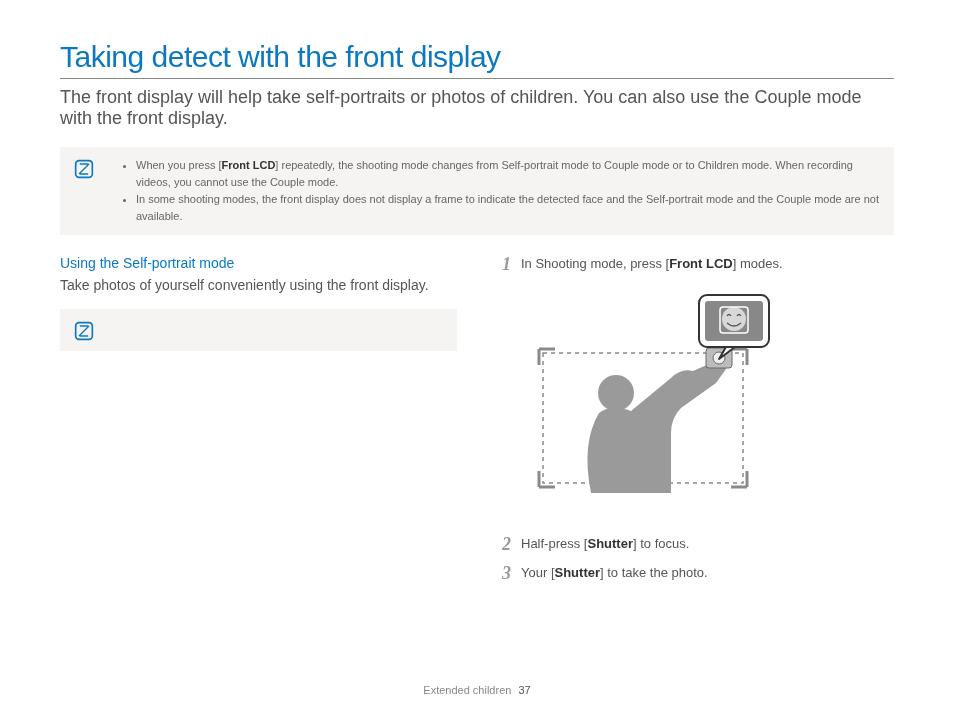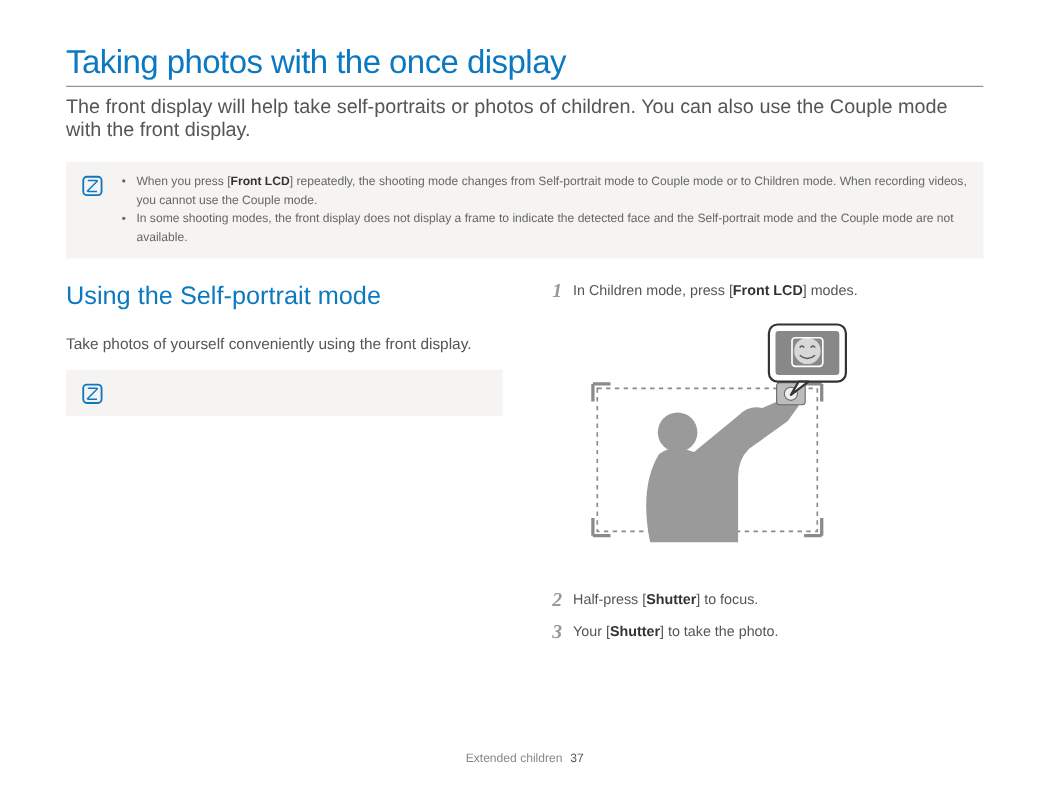--- a/index.html
+++ b/index.html
@@ -24,21 +24,21 @@
   .intro {
     font-size: 18px;
     color: #555;
     margin-bottom: 18px;
   }
   .note-box {
     background: #f5f4f2;
     display: flex;
     align-items: flex-start;
     padding: 10px 14px;
-    gap: 14px;
+    gap: 26px;
     margin-bottom: 20px;
   }
   .note-icon {
     flex: 0 0 20px;
     width: 20px;
     height: 20px;
     color: #0b78c1;
     margin-top: 2px;
   }
   .note-list {
@@ -54,24 +54,24 @@
     color: #666;
   }
   .columns {
     display: flex;
     gap: 40px;
   }
   .col {
     flex: 1 1 50%;
   }
   .h2 {
-    font-size: 23px;
+    font-size: 14px;
     color: #0b78c1;
     font-weight: normal;
-    margin-bottom: 22px;
+    margin-bottom: 6px;
   }
   .subtext {
     font-size: 14px;
     color: #555;
     margin-bottom: 16px;
   }
   .step {
     display: flex;
     align-items: flex-start;
     gap: 10px;
@@ -117,21 +117,21 @@
   .footer .pn {
     color: #555;
     margin-left: 4px;
     text-align: right;
   }
   b { color: #333; font-weight: bold; }
 </style>
 </head>
 <body>
 
-<h1 class="title">Taking photos with the once display</h1>
+<h1 class="title">Taking detect with the front display</h1>
 <p class="intro">The front display will help take self-portraits or photos of children. You can also use the Couple mode with the front display.</p>
 
 <div class="note-box">
   <svg class="note-icon" viewBox="0 0 24 24" fill="none" stroke="currentColor" stroke-width="2">
     <rect x="2" y="2" width="20" height="20" rx="4"></rect>
     <path d="M7 6 L17 6 M6 18 L18 6 M7 18 L17 18" stroke-width="1.6"></path>
   </svg>
   <ul class="note-list">
     <li>
       <span>When you press [</span><b>Front LCD</b><span>] repeatedly, the shooting mode changes from Self-portrait mode to Couple mode or to Children mode. When recording videos, you cannot use the Couple mode.</span>
@@ -151,21 +151,21 @@
         <rect x="2" y="2" width="20" height="20" rx="4"></rect>
         <path d="M7 6 L17 6 M6 18 L18 6 M7 18 L17 18" stroke-width="1.6"></path>
       </svg>
     </div>
   </div>
 
   <div class="col">
     <div class="step">
       <div class="step-num">1</div>
       <div class="step-body">
-        <span>In Children mode, press [</span><b>Front LCD</b><span>] modes.</span>
+        <span>In Shooting mode, press [</span><b>Front LCD</b><span>] modes.</span>
       </div>
     </div>
 
     <svg class="illustration" viewBox="0 0 280 220">
 
       <g stroke="#8a8a8a" stroke-width="1.5" fill="none">
         <rect x="22" y="60" width="200" height="130" stroke-dasharray="4 4"></rect>
 
         <path d="M18 56 h16 M18 56 v16" stroke-width="3"></path>
         <path d="M226 56 h-16 M226 56 v16" stroke-width="3"></path>

